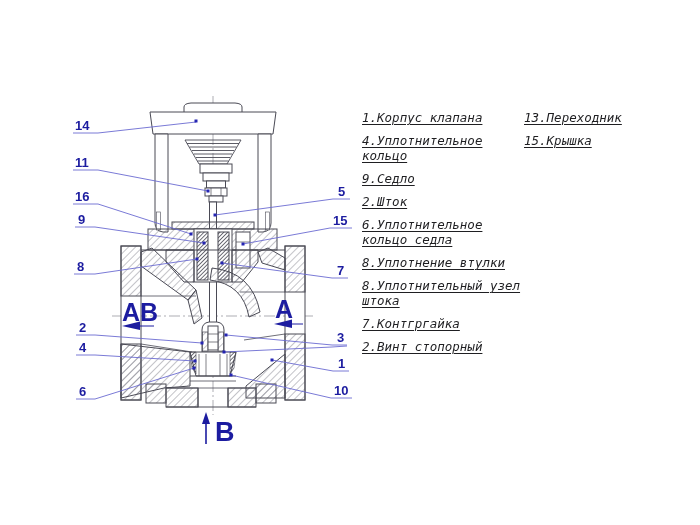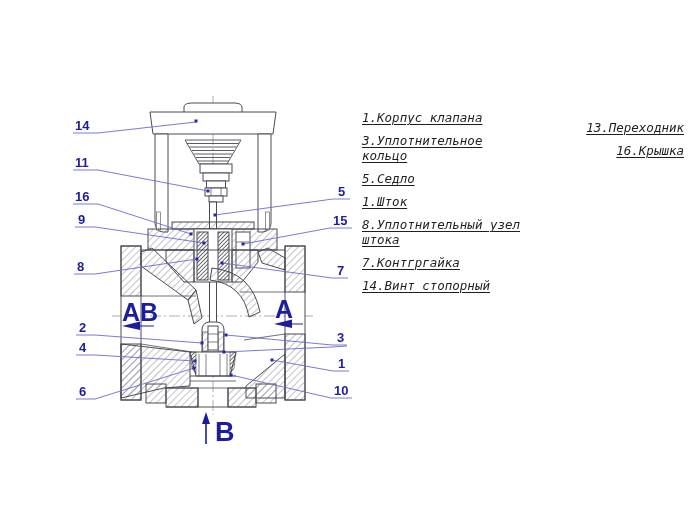--- a/index.html
+++ b/index.html
@@ -15,21 +15,21 @@
   .legend .col{
     position:absolute;
     font-family:"DejaVu Sans Mono", monospace;
     font-style:italic;
     font-size:12.5px;
     line-height:15px;
     color:#1f1f22;
     letter-spacing:0px;
   }
   .legend .col-left{left:362px;top:110px;width:170px;}
-  .legend .col-right{left:524px;top:120px;width:160px;text-align:right;}
+  .legend .col-right{left:524px;top:110px;width:160px;}
   .legend p{
     margin:0 0 8px 0;
     white-space:pre-line;
     text-decoration:underline;
     text-underline-offset:2px;
     text-decoration-thickness:0.8px;
   }
   .co{font:bold 13px "Liberation Sans",sans-serif;}
   .port{font:bold 25px "Liberation Sans",sans-serif;}
   .portB{font:bold 27px "Liberation Sans",sans-serif;}
@@ -214,28 +214,31 @@
     <text x="337" y="275" class="co">7</text>
     <text x="337" y="342" class="co">3</text>
     <text x="338" y="368" class="co">1</text>
     <text x="334" y="395" class="co">10</text>
   </g>
 </svg>
 
   <div class="legend">
     <div class="col col-left">
       <p>1.Корпус клапана</p>
-      <p>3.Уплотнительное
+      <p>4.Уплотнительное
 кольцо</p>
-      <p>5.Седло</p>
-      <p>1.Шток</p>
+      <p>9.Седло</p>
+      <p>2.Шток</p>
+      <p>6.Уплотнительное
+кольцо седла</p>
+      <p>8.Уплотнение втулки</p>
       <p>8.Уплотнительный узел
 штока</p>
       <p>7.Контгргайка</p>
-      <p>14.Винт стопорный</p>
+      <p>2.Винт стопорный</p>
     </div>
     <div class="col col-right">
       <p>13.Переходник</p>
-      <p>16.Крышка</p>
+      <p>15.Крышка</p>
     </div>
   </div>
 
 </div>
 
 </body></html>

